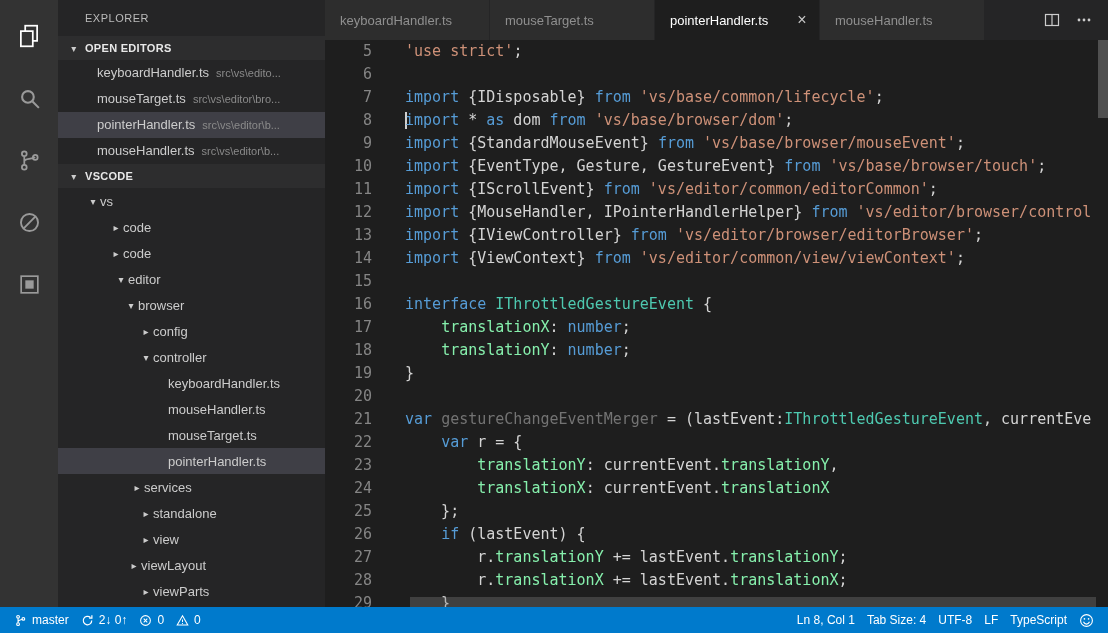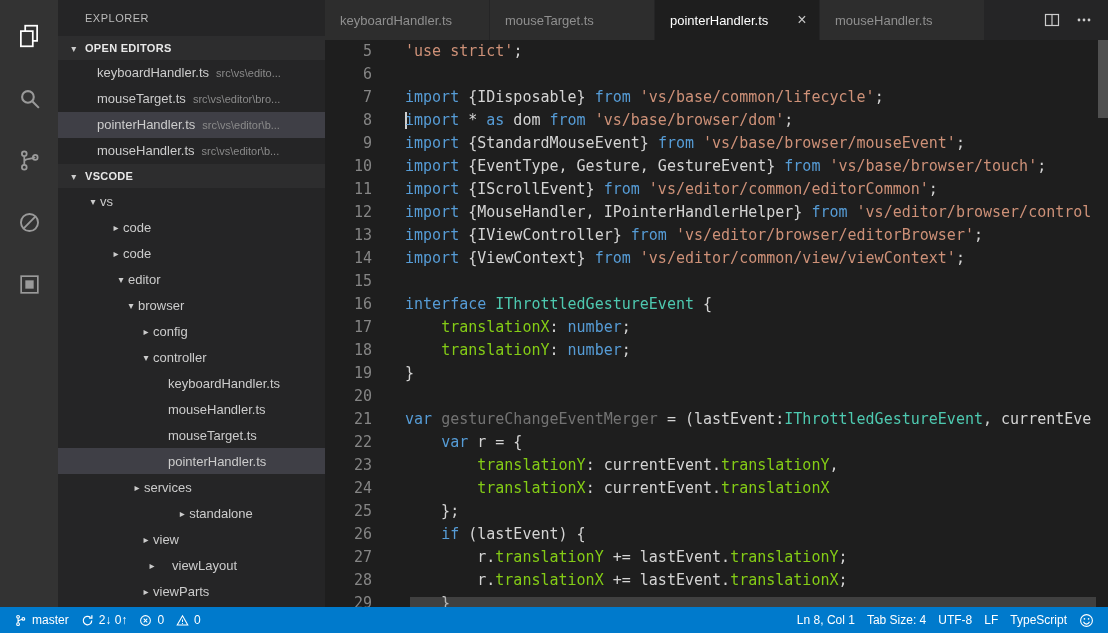--- a/index.html
+++ b/index.html
@@ -39,21 +39,21 @@
   .tab-close { color:#c5c5c5; font-size:16px; margin-left:6px; width:18px; text-align:center; }
   .tab-actions { margin-left:auto; display:flex; align-items:center; gap:16px; padding-right:16px; color:#cccccc; }
   .tab-actions > span { cursor:pointer; display:flex; align-items:center; }
 
   
   .editor { flex:1; position:relative; overflow:hidden; font-family:"DejaVu Sans Mono","Liberation Mono",monospace; font-size:15px; }
   .line { display:flex; height:23px; line-height:23px; white-space:pre; }
   .ln { width:47px; flex-shrink:0; text-align:right; color:#858585; }
   .code { margin-left:33px; white-space:pre; color:#d4d4d4; }
   .tk-k { color:#569cd6; } .tk-s { color:#ce9178; } .tk-t { color:#4ec9b0; }
-  .tk-f { color:#737373; } .tk-v { color:#84cc16; } .tk-p { color:#d4d4d4; }
+  .tk-f { color:#737373; } .tk-v { color:#86efac; } .tk-p { color:#d4d4d4; }
   .cursor { display:inline-block; width:1.5px; height:17px; background:#cfcfcf; vertical-align:text-bottom; margin-right:-1.5px; }
   .scrollbar-v { position:absolute; top:0; right:0; width:10px; height:100%; }
   .scrollbar-v .thumb { position:absolute; top:0; right:0; width:10px; height:78px; background:rgba(130,130,130,.5); }
   .scrollbar-h { position:absolute; left:85px; right:12px; bottom:0; height:10px; }
   .scrollbar-h .thumb { height:100%; width:100%; background:rgba(130,130,130,.35); }
 
   
   .statusbar { height:26px; background:#007acc; flex-shrink:0; display:flex; align-items:center; color:#ffffff; font-size:12px; padding:0 8px; }
   .sb-item { display:flex; align-items:center; gap:5px; padding:0 6px; height:100%; cursor:pointer; }
   .sb-right { margin-left:auto; display:flex; align-items:center; }
@@ -168,29 +168,29 @@
             <span class="tree-label">mouseTarget.ts</span>
           </div>
           <div class="tree-item selected" style="padding-left: 96px;">
             <span class="twisty none"></span>
             <span class="tree-label">pointerHandler.ts</span>
           </div>
           <div class="tree-item" style="padding-left: 72px; text-align: right;">
             <span class="twisty col"></span>
             <span class="tree-label">services</span>
           </div>
-          <div class="tree-item" style="padding-left: 45px; justify-content: center;">
+          <div class="tree-item" style="padding-left: 81px;">
             <span class="twisty col"></span>
             <span class="tree-label">standalone</span>
           </div>
           <div class="tree-item" style="padding-left: 81px;">
             <span class="twisty col"></span>
             <span class="tree-label">view</span>
           </div>
-          <div class="tree-item" style="padding-left: 87px; gap: 13px;">
+          <div class="tree-item" style="padding-left: 69px;">
             <span class="twisty col"></span>
             <span class="tree-label">viewLayout</span>
           </div>
           <div class="tree-item" style="padding-left: 81px;">
             <span class="twisty col"></span>
             <span class="tree-label">viewParts</span>
           </div>
         </div>
     </aside>
 

